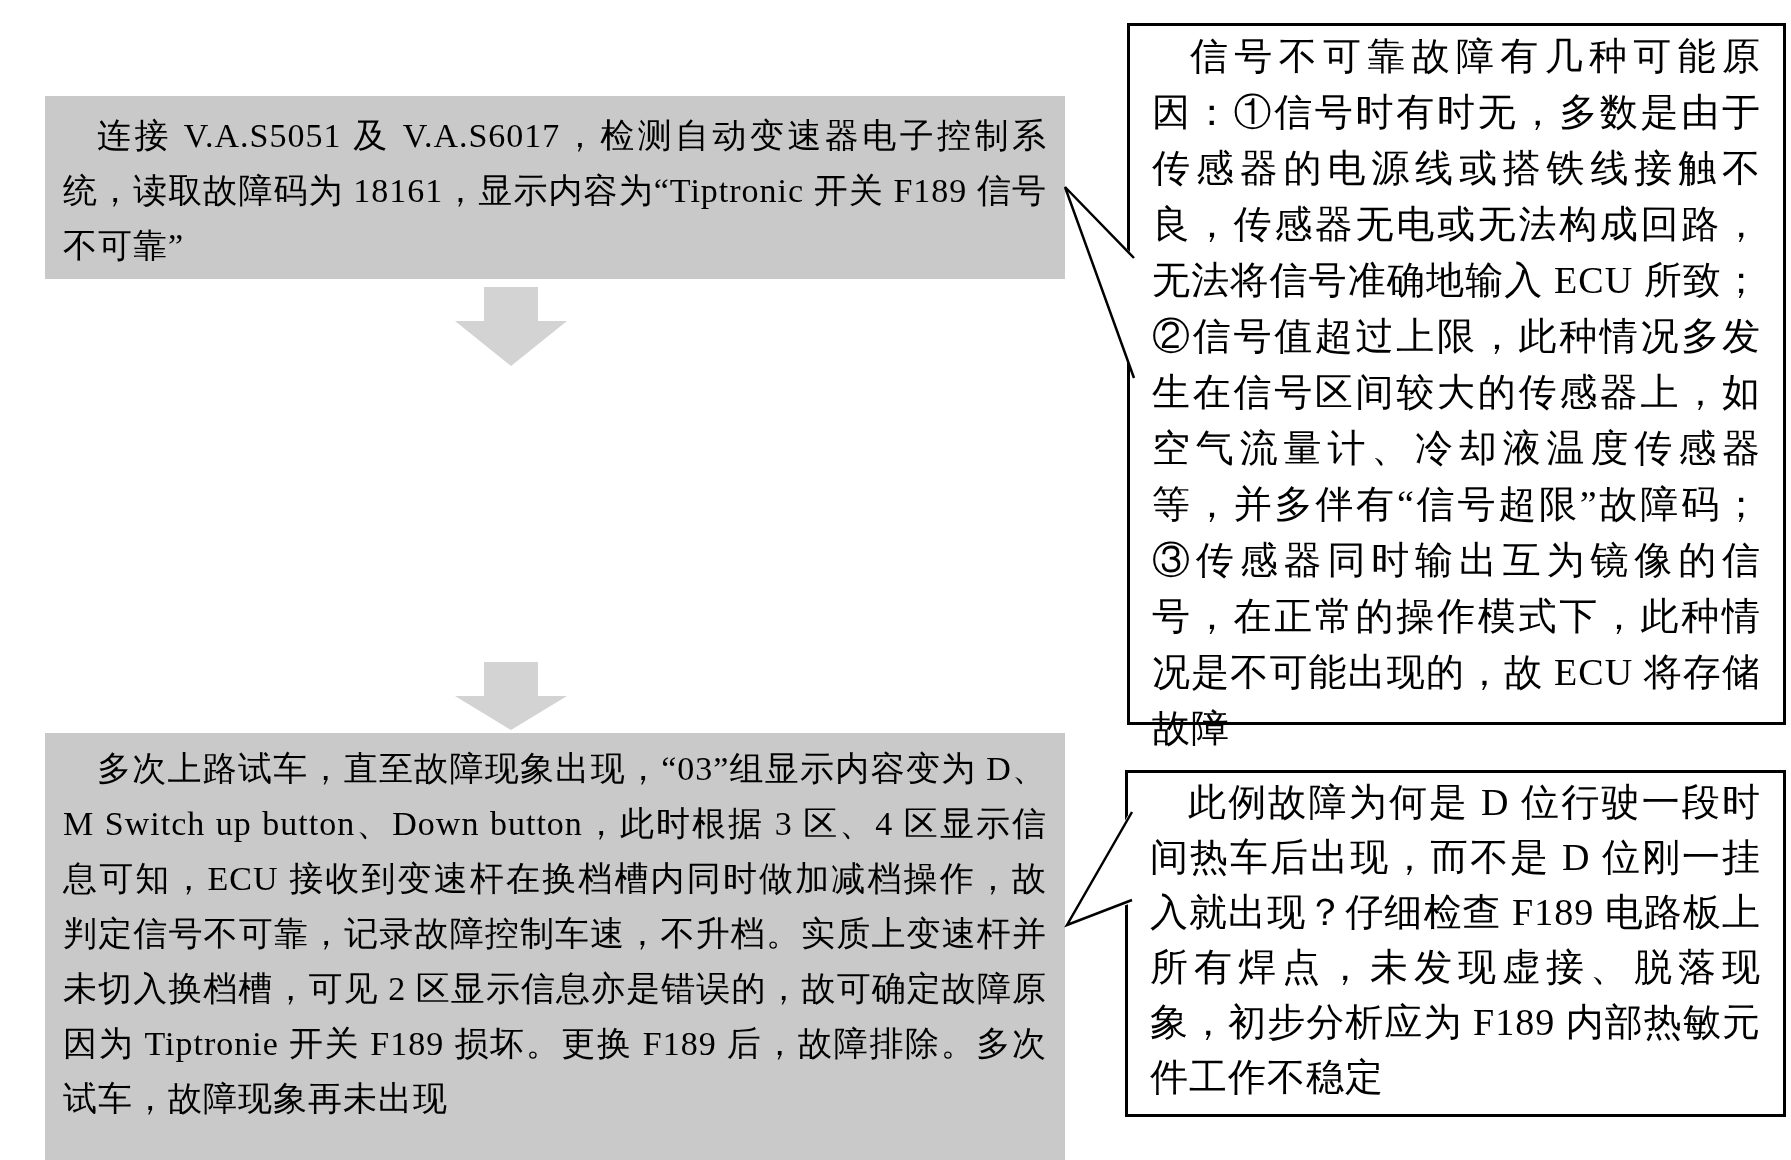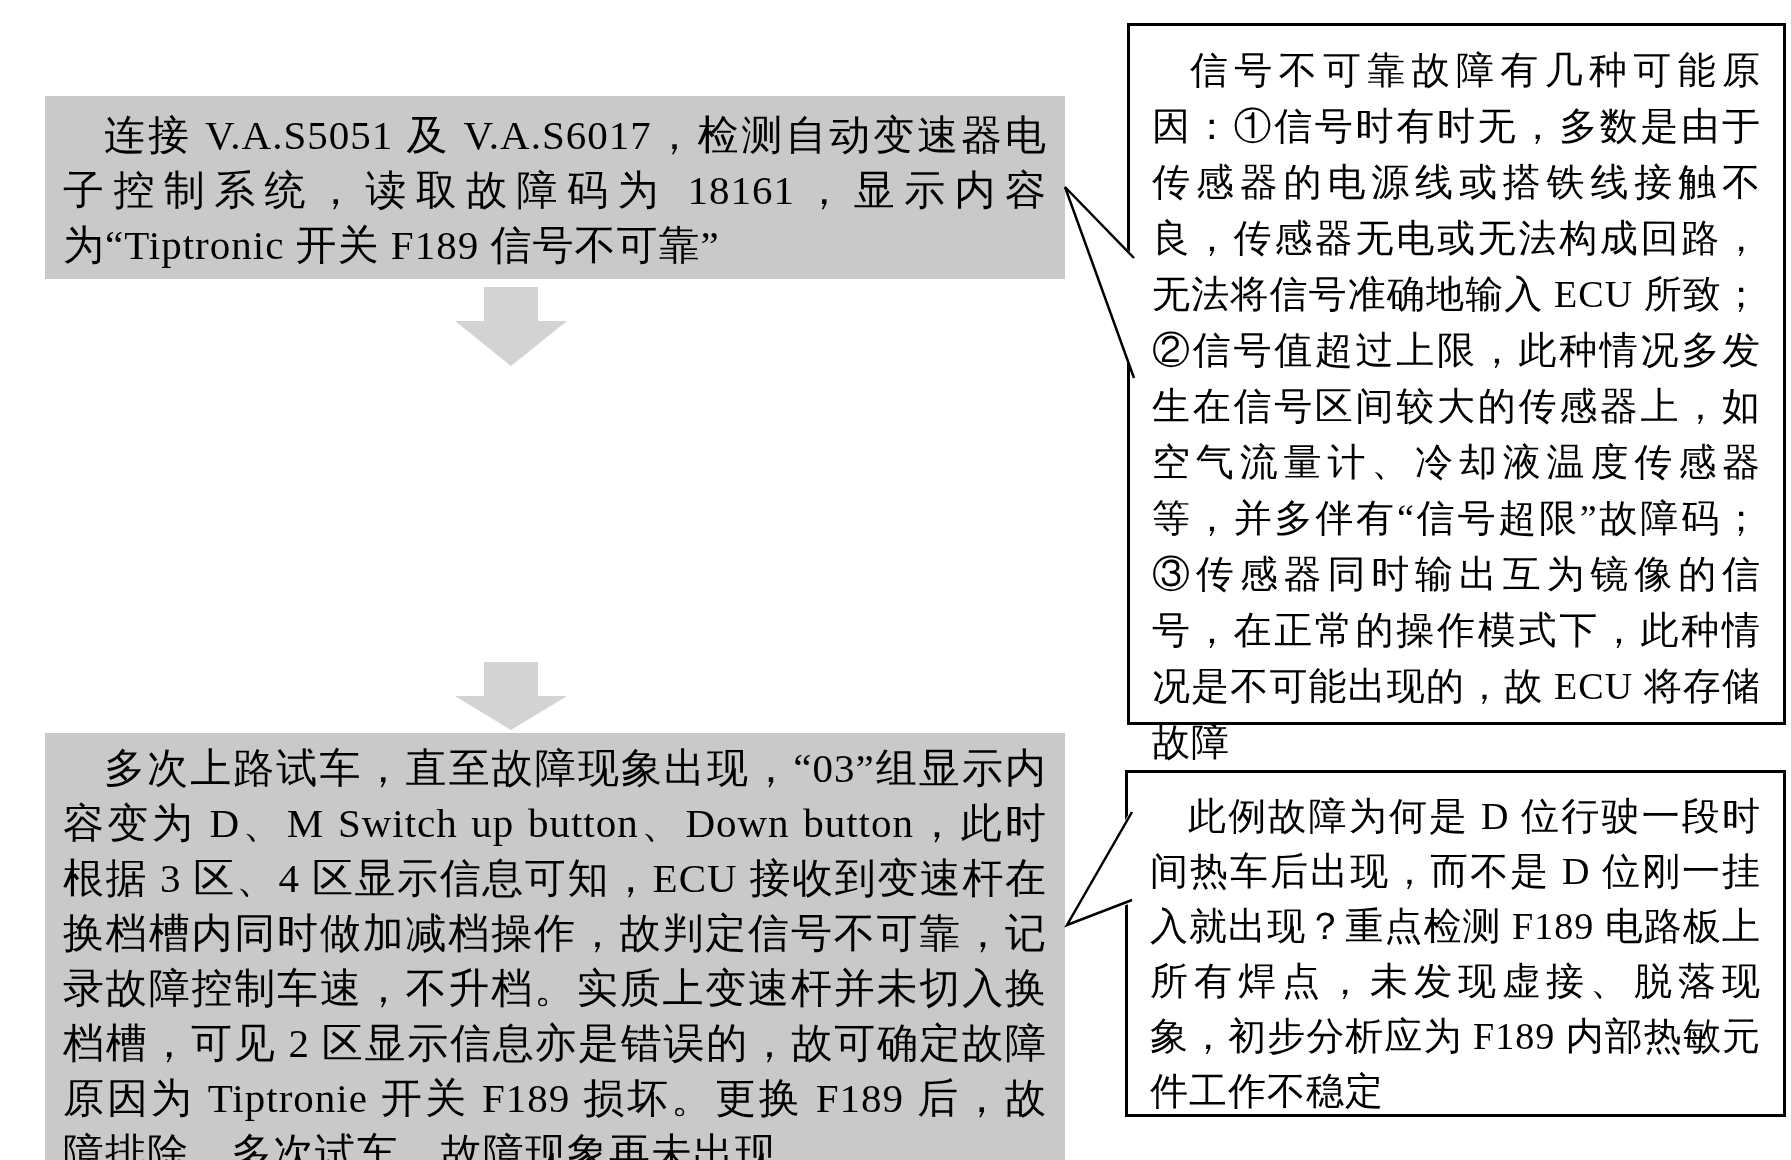--- a/index.html
+++ b/index.html
@@ -9,39 +9,39 @@
     background:#ffffff;
     font-family:"Liberation Serif","DejaVu Serif",serif;
     color:#000;
     overflow:hidden;
   }
   .step{
     position:absolute;
     left:45px;width:1020px;
     background:#c9c9c9;
     box-sizing:border-box;
-    font-size:41px;
+    font-size:34px;
     line-height:55px;
     padding:8px 18px;
     text-align:justify;
     text-justify:inter-character;
     text-indent:1em;
     letter-spacing:1px;
   }
   .step1{top:96px;height:183px;padding-top:12px;}
   .step2{top:370px;height:286px;}
   .step3{top:733px;height:515px;}
   .note{
     position:absolute;
     background:#ffffff;
     border:3px solid #000;
     box-sizing:border-box;
     font-size:38px;
     line-height:56px;
-    padding:16px 22px;
+    padding:2px 22px;
     text-align:justify;
     text-justify:inter-character;
     text-indent:1em;
     letter-spacing:1px;
   }
   .note1{left:1127px;top:23px;width:659px;height:702px;}
   .note2{left:1125px;top:770px;width:661px;height:347px;line-height:55px;}
   .overlay{
     position:absolute;left:0;top:0;width:1791px;height:1160px;
     pointer-events:none;
@@ -52,21 +52,21 @@
 
 <div class="canvas">
 
   <div class="step step1">连接 V.A.S5051 及 V.A.S6017，检测自动变速器电子控制系统，读取故障码为 18161，显示内容为“Tiptronic 开关 F189 信号不可靠”</div>
 
 
   <div class="step step3">多次上路试车，直至故障现象出现，“03”组显示内容变为 D、M Switch up button、Down button，此时根据 3 区、4 区显示信息可知，ECU 接收到变速杆在换档槽内同时做加减档操作，故判定信号不可靠，记录故障控制车速，不升档。实质上变速杆并未切入换档槽，可见 2 区显示信息亦是错误的，故可确定故障原因为 Tiptronie 开关 F189 损坏。更换 F189 后，故障排除。多次试车，故障现象再未出现</div>
 
   <div class="note note1">信号不可靠故障有几种可能原因：①信号时有时无，多数是由于传感器的电源线或搭铁线接触不良，传感器无电或无法构成回路，无法将信号准确地输入 ECU 所致；②信号值超过上限，此种情况多发生在信号区间较大的传感器上，如空气流量计、冷却液温度传感器等，并多伴有“信号超限”故障码；③传感器同时输出互为镜像的信号，在正常的操作模式下，此种情况是不可能出现的，故 ECU 将存储故障</div>
 
-  <div class="note note2">此例故障为何是 D 位行驶一段时间热车后出现，而不是 D 位刚一挂入就出现？重点检测 F189 电路板上所有焊点，未发现虚接、脱落现象，初步分析应为 F189 内部热敏元件工作不稳定</div>
+  <div class="note note2">此例故障为何是 D 位行驶一段时间热车后出现，而不是 D 位刚一挂入就出现？仔细检查 F189 电路板上所有焊点，未发现虚接、脱落现象，初步分析应为 F189 内部热敏元件工作不稳定</div>
 
   <svg class="overlay" viewBox="0 0 1791 1160" xmlns="http://www.w3.org/2000/svg">
 
     <polygon points="484,287 538,287 538,321 567,321 511,366 455,321 484,321" fill="#d3d3d3"></polygon>
 
     <polygon points="484,662 538,662 538,696 567,696 511,730 455,696 484,696" fill="#d3d3d3"></polygon>
 
     <polygon points="1065,187 1134,256 1134,380" fill="#ffffff"></polygon>
     <polyline points="1134,258 1065,187 1134,378" fill="none" stroke="#000000" stroke-width="2.5"></polyline>
 

